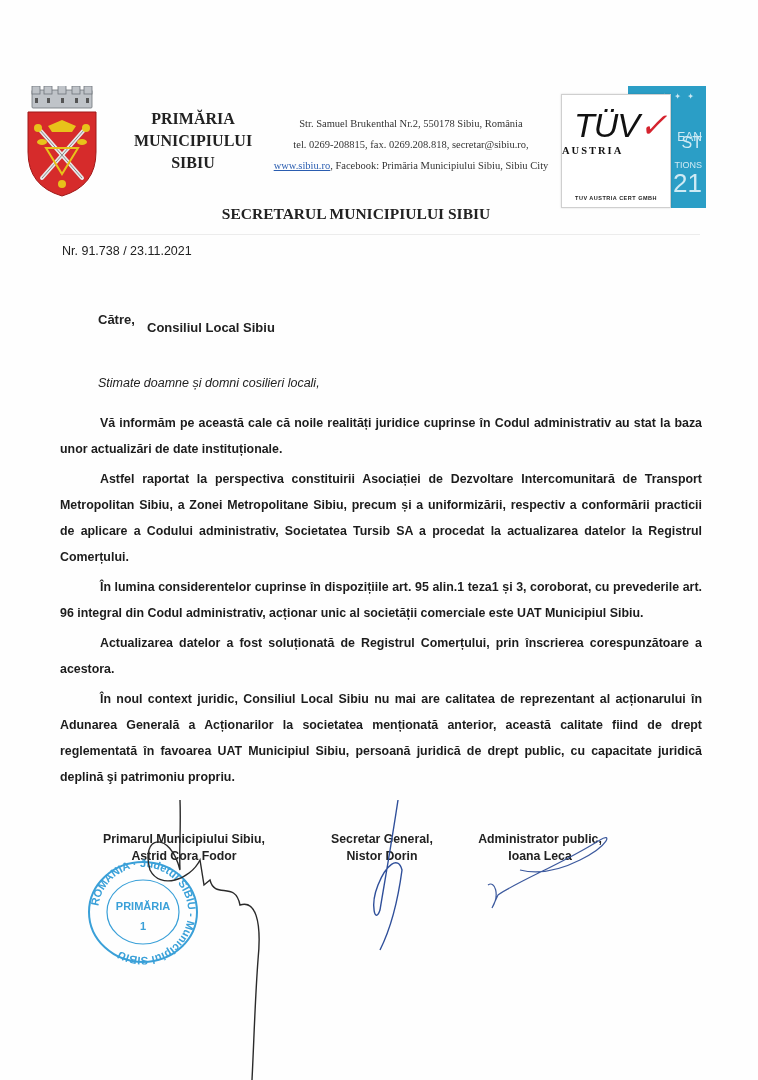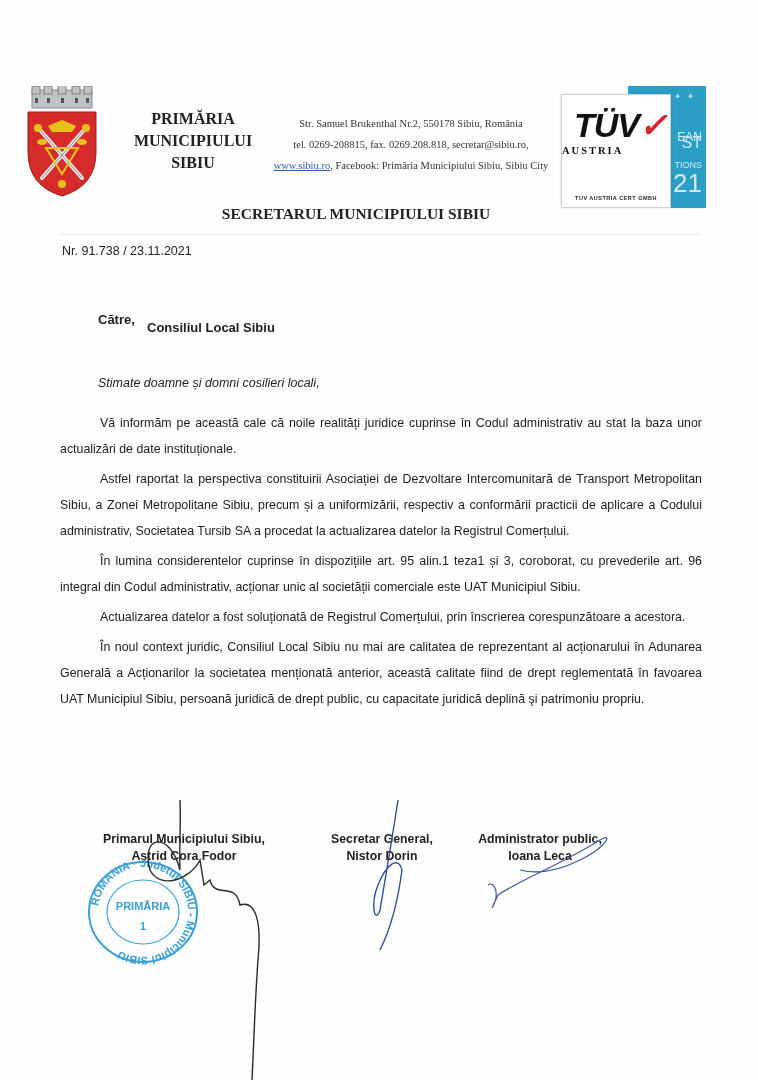--- a/index.html
+++ b/index.html
@@ -22,39 +22,39 @@
   .tuv-blue {
     left:628px; top:86px; width:78px; height:122px; background:#2b9ec6;
   }
   .tuv-blue .txt {
     position:absolute; right:4px; color:#cfeaf4; font-family:"Liberation Sans", sans-serif; text-align:right;
   }
   .tuv-card {
     left:561px; top:94px; width:108px; height:112px; background:#fff; border:1px solid #cfcfcf;
     box-shadow:0 0 2px rgba(0,0,0,0.15);
   }
-  .tuv-logo { position:absolute; left:12px; top:10px; font-weight:bold; font-style:italic; font-size:34px; color:#111; letter-spacing:-1px; }
+  .tuv-logo { position:absolute; left:12px; top:10px; font-weight:normal; font-style:italic; font-size:34px; color:#111; letter-spacing:-1px; }
   .tuv-v { color:#d5232e; }
   .tuv-austria { position:absolute; left:0; width:100%; top:50px; font-weight:bold; font-size:10.5px; letter-spacing:2px; color:#111;font-family:Liberation Serif, serif; }
   .tuv-red { position:absolute; left:2px; right:2px; top:66px; height:32px; background:#d4232f; color:#fff; text-align:center; }
   .tuv-red .c1 { font-size:7.5px; font-weight:bold; margin-top:3px; letter-spacing:0.5px; }
   .tuv-red .c2 { font-size:4.5px; margin-top:2px; opacity:0.9; }
   .tuv-red .c3 { font-size:4.5px; margin-top:1px; opacity:0.9; }
   .tuv-foot { position:absolute; left:0; width:100%; top:100px; text-align:center; font-size:5.5px; font-weight:bold; color:#222; letter-spacing:0.5px; }
   .dept {
     left:0; width:712px; top:205px; text-align:center;
     font-family:"Liberation Serif", serif; font-weight:bold; font-size:15.5px; color:#222;
   }
   .divider { left:60px; width:640px; top:234px; height:1px; background:#ececec; }
   .regnr { left:62px; top:244px; font-size:12.5px; color:#222; }
   .catre { left:98px; top:312px; font-size:13px; font-weight:bold; color:#222; }
   .recipient { left:147px; top:321px; font-size:13px; font-weight:bold; color:#222; line-height:14px; }
   .salutation { left:98px; top:376px; font-size:12.5px; font-style:italic; color:#222; }
   .body-text {
-    left:60px; top:410px; width:642px; font-size:12.4px; line-height:26px; color:#1c1c1c; text-align:justify;
+    left:60px; top:410px; width:642px; font-size:12.4px; line-height:26px; color:#1c1c1c; text-align:justify;font-weight:bold;
   }
   .body-text p { margin:0 0 4px 0; text-indent:40px; }
   
   .sig { position:absolute; text-align:center; font-weight:bold; font-size:12.3px; line-height:17px; color:#222; }
   .sig1 { left:90px; top:831px; width:188px; }
   .sig2 { left:318px; top:831px; width:128px; }
   .sig3 { left:470px; top:831px; width:140px; }
   svg.overlay { position:absolute; left:0; top:0; pointer-events:none; }
 </style>
 </head>

